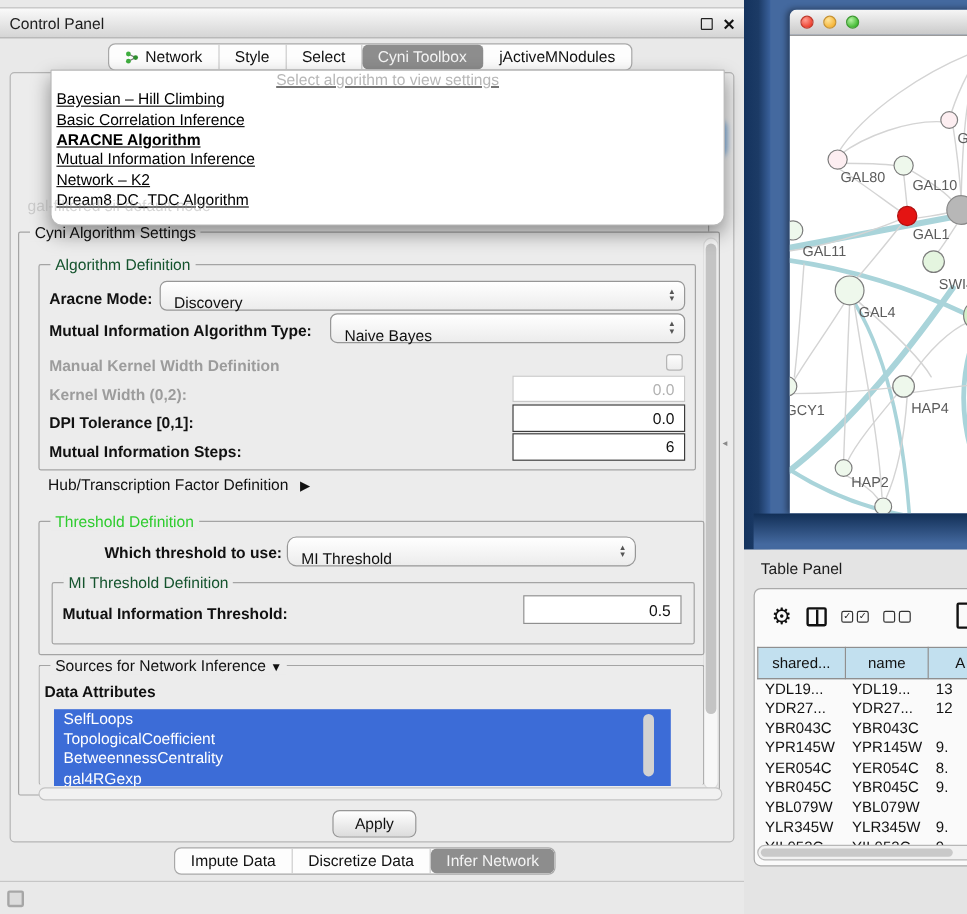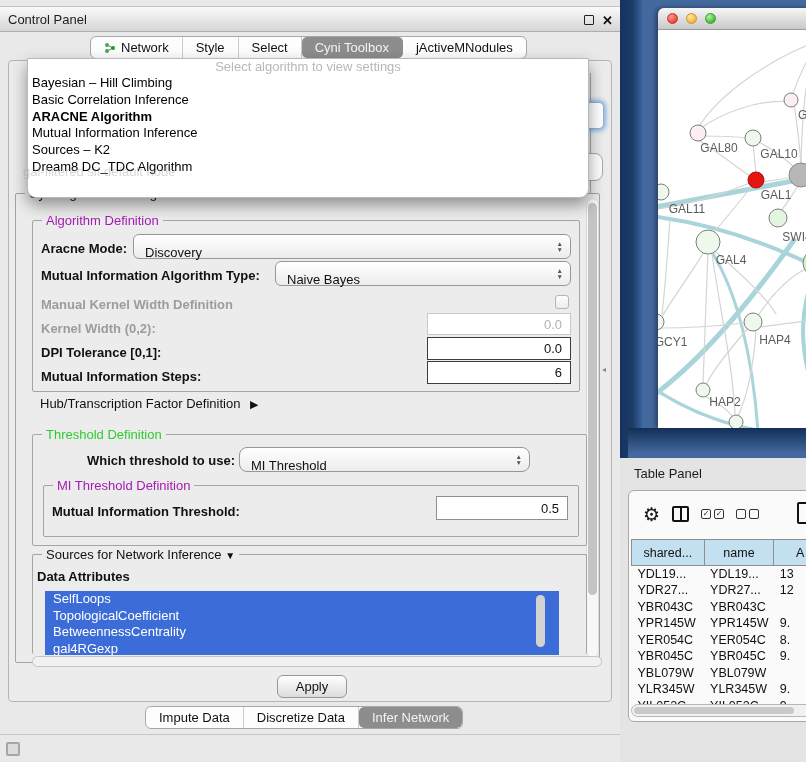--- a/index.html
+++ b/index.html
@@ -30,30 +30,30 @@
 
   
   .frag-vline { position:absolute; width:1px; background:#ababab; }
   .frag-combo { position:absolute; left:576px; top:41px; width:19px; height:27px; background:#fff;
     border:1px solid #8fb3d8; border-radius:5px; box-shadow:0 0 4px 2px rgba(98,160,222,.75); }
   .frag-field { position:absolute; left:556px; top:92px; width:38px; height:28px; background:#fdfdfd;
     border:1px solid #a8a8a8; border-radius:0 8px 8px 0; }
   .frag-ghost { position:absolute; left:14px; top:103px; font-size:13px; color:#9a9a9a; opacity:.4; z-index:60; pointer-events:none; }
 
   
-  .popup { position:absolute; left:18px; top:-3px; width:562px; z-index:50; background:#fff;
-    border:1px solid #b9b9b9; border-radius:1px 1px 9px 9px; box-shadow:0 7px 16px rgba(0,0,0,.4); padding-bottom:21px; }
+  .popup { position:absolute; left:33px; top:-3px; width:562px; z-index:50; background:#fff;
+    border:1px solid #b9b9b9; border-radius:1px 1px 9px 9px; box-shadow:0 7px 16px rgba(0,0,0,.4); padding-bottom:11px;text-decoration:underline; }
   .popup .placeholder { height:16px; text-align:center; color:#b7b7b7; font-size:13px; line-height:15px; }
   .popup .item { font-size:13px; line-height:16.8px; padding-left:4px; color:#000; cursor:pointer; white-space:nowrap; }
   .popup .item.bold { font-weight:bold; }
 
   
   .group { position:absolute; border:1px solid #a4a4a4; border-radius:2px; }
   .legend { position:absolute; top:-8px; left:9px; background:#ececec; padding:0 4px; font-size:13px; color:#111; white-space:nowrap; }
-  .legend.blue { color:#a21caf; }
+  .legend.blue { color:#14532d; }
   .legend.green { color:#2ecc2e; }
 
   .blbl { position:absolute; font-weight:bold; font-size:13px; color:#111; white-space:nowrap; }
   .blbl.dim { color:#9c9c9c; }
 
   .combo { position:absolute; background:linear-gradient(#ffffff,#ececec); border:1px solid #979797; border-radius:6px;
     font-size:13px; color:#111; display:flex; align-items:center; padding:12px 24px 0 11px; cursor:pointer; }
   .combo .spin { position:absolute; right:7px; top:50%; transform:translateY(-50%); display:flex; flex-direction:column;
     align-items:center; color:#555; font-size:6.5px; line-height:6px; }
 
@@ -198,21 +198,21 @@
 
             <div class="item bold">
               <span>ARACNE Algorithm</span>
             </div>
 
             <div class="item">
               <span>Mutual Information Inference</span>
             </div>
 
             <div class="item">
-              <span>Sources – K2</span>
+              <span>Network – K2</span>
             </div>
 
             <div class="item">
               <span>Dream8 DC_TDC Algorithm</span>
             </div>
           </div>
       </div>
 
       <div class="group" id="fsCyni" style="left:6px; top:132px; width:585px; height:470px;">
         <span class="legend">Cyni Algorithm Settings</span>

